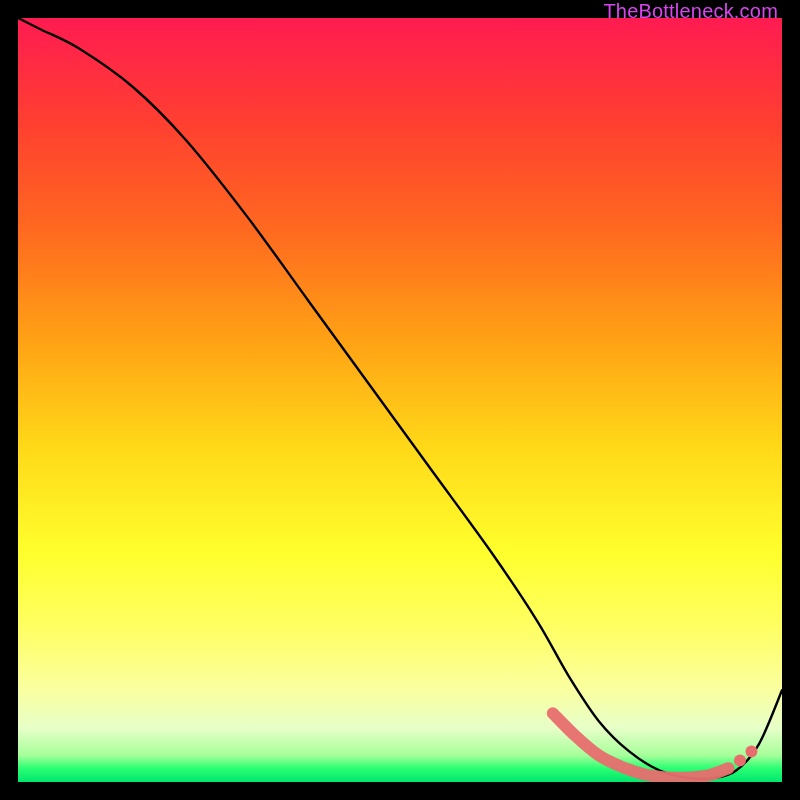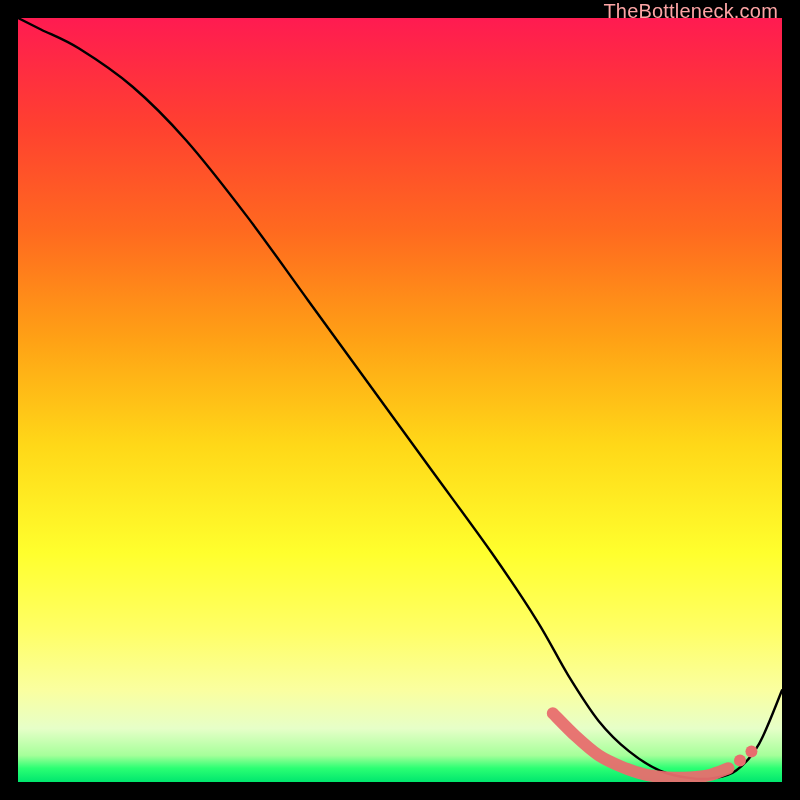--- a/index.html
+++ b/index.html
@@ -36,21 +36,21 @@
       #e6ffc8 93%,
       #a6ff9a 96.5%,
       #2bff73 98.2%,
       #00e66e 100%
     );
   }
   .attribution {
     position: absolute;
     top: 0px;
     right: 22px;
-    color: #fca5a5;
+    color: #d946ef;
     font-size: 20px;
     font-weight: 400;
     letter-spacing: 0.2px;
   }
   svg.curve {
     position: absolute;
     left: 0;
     top: 0;
     width: 764px;
     height: 764px;

